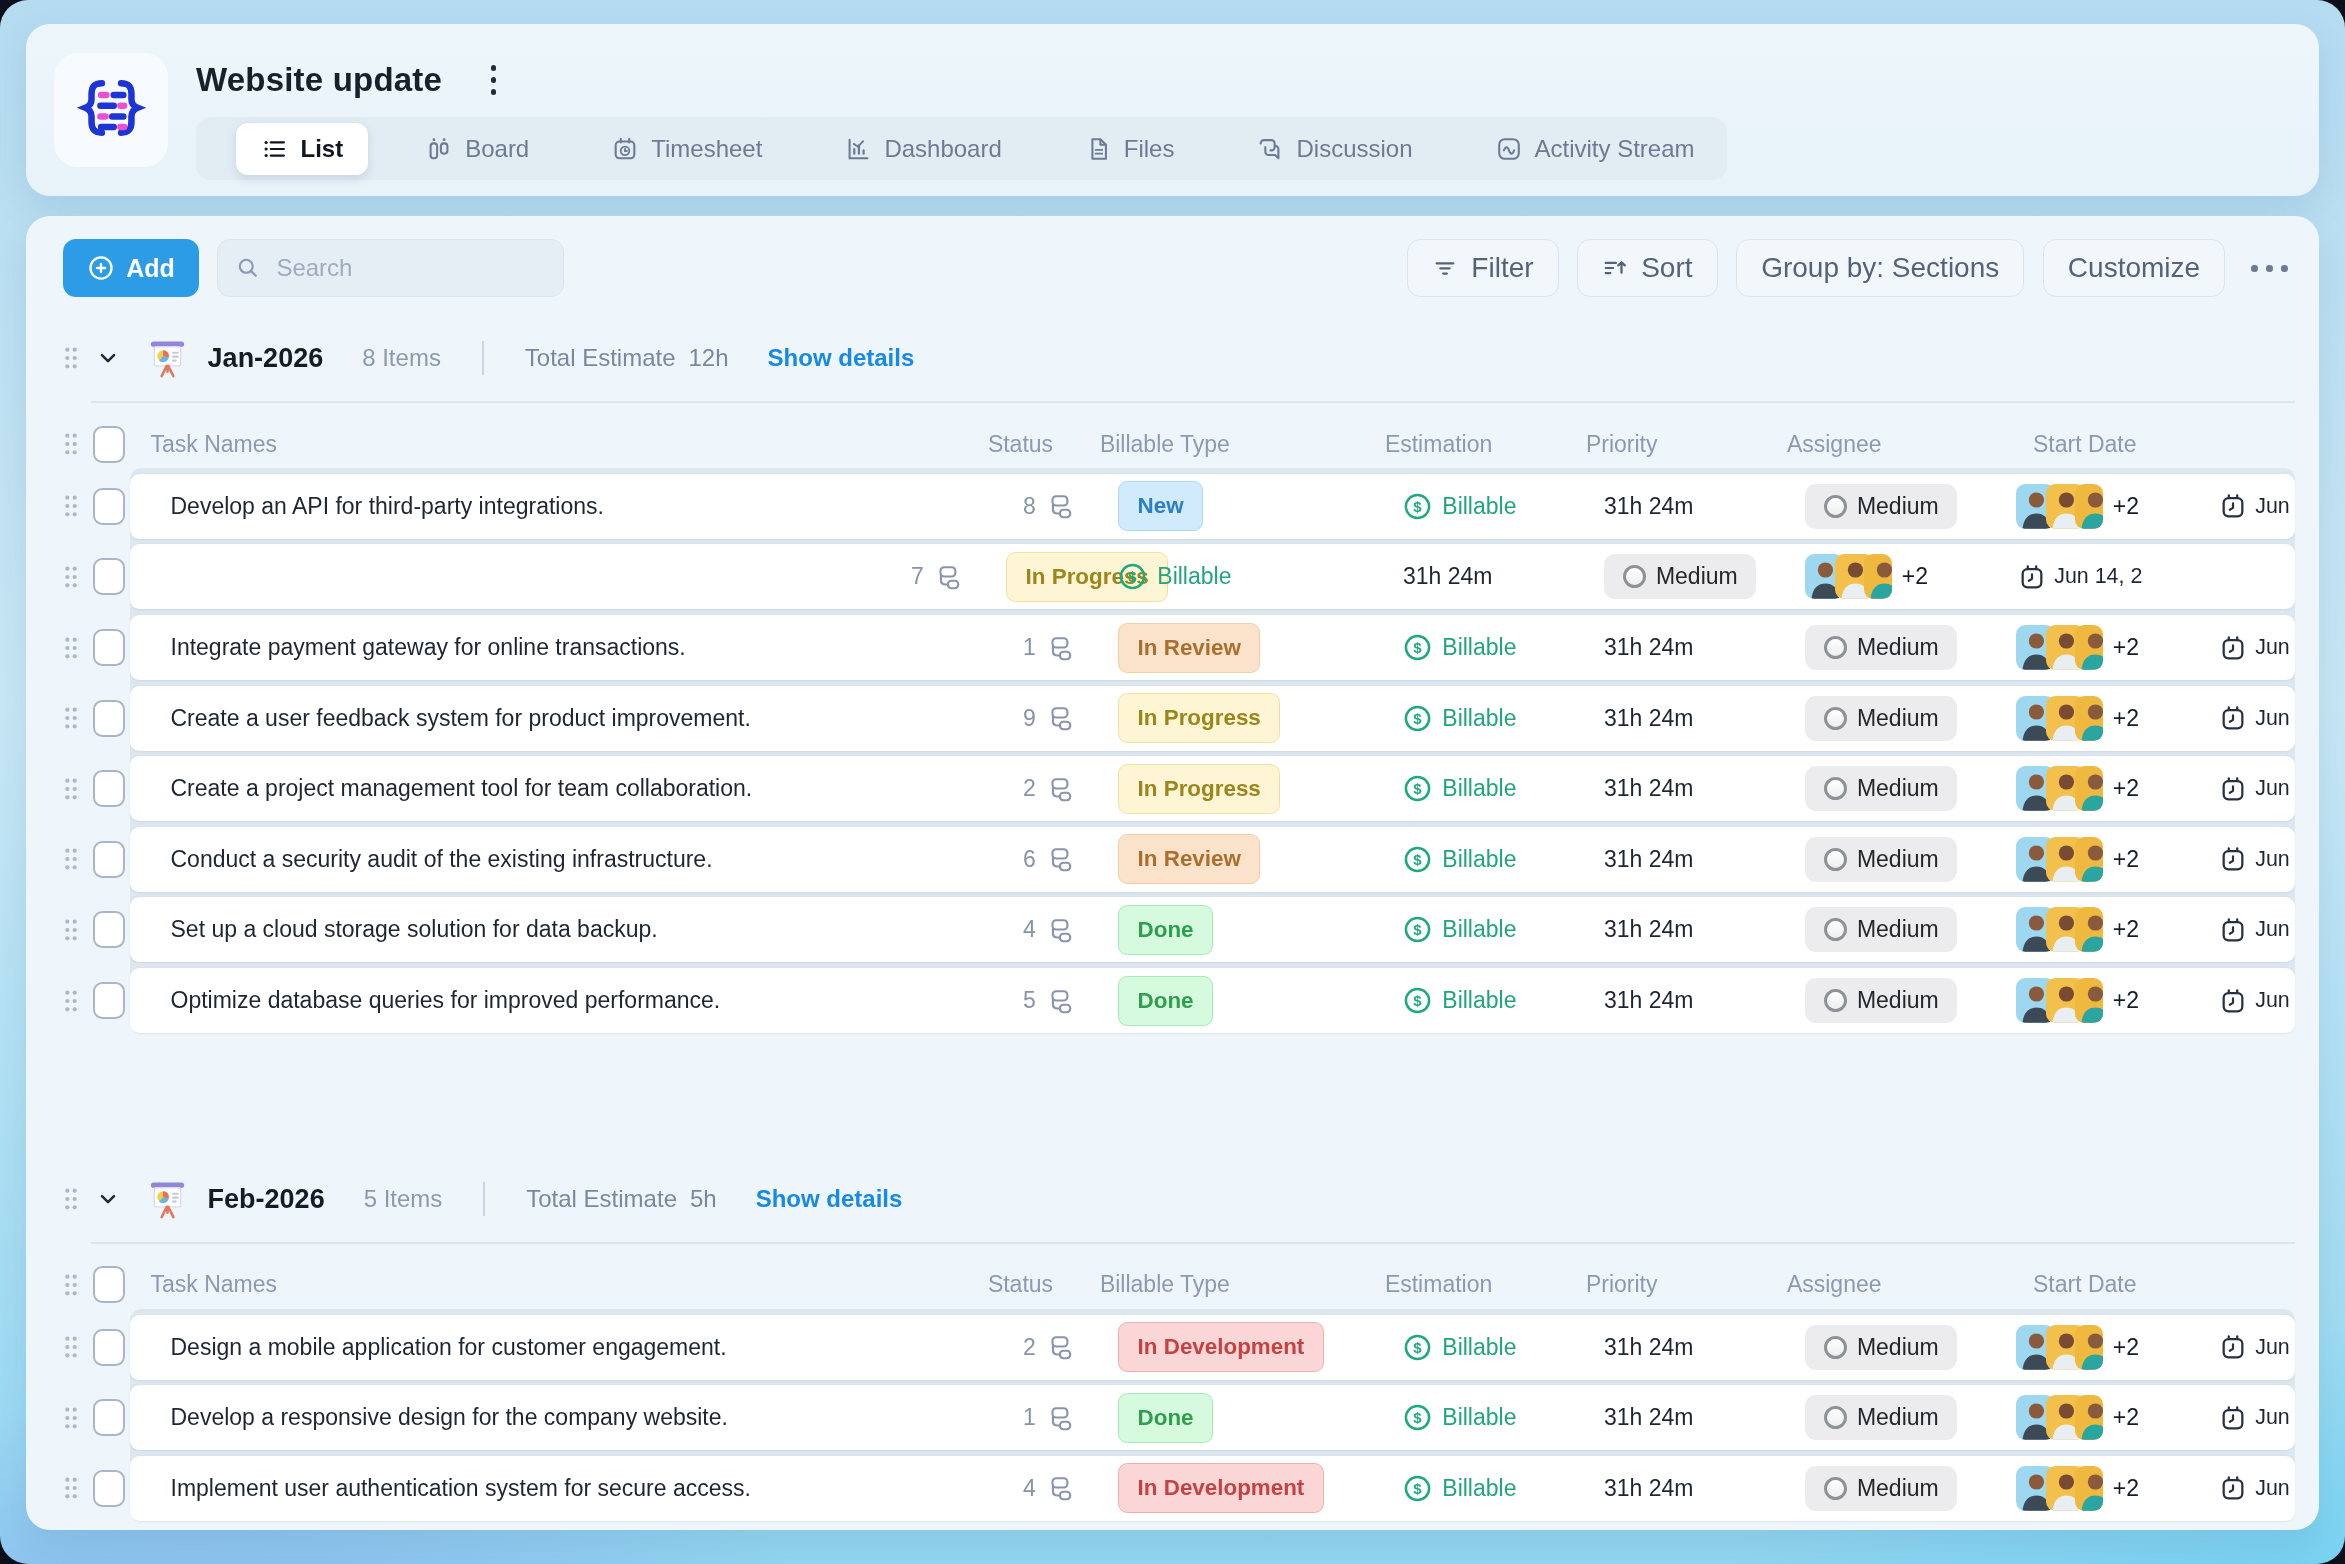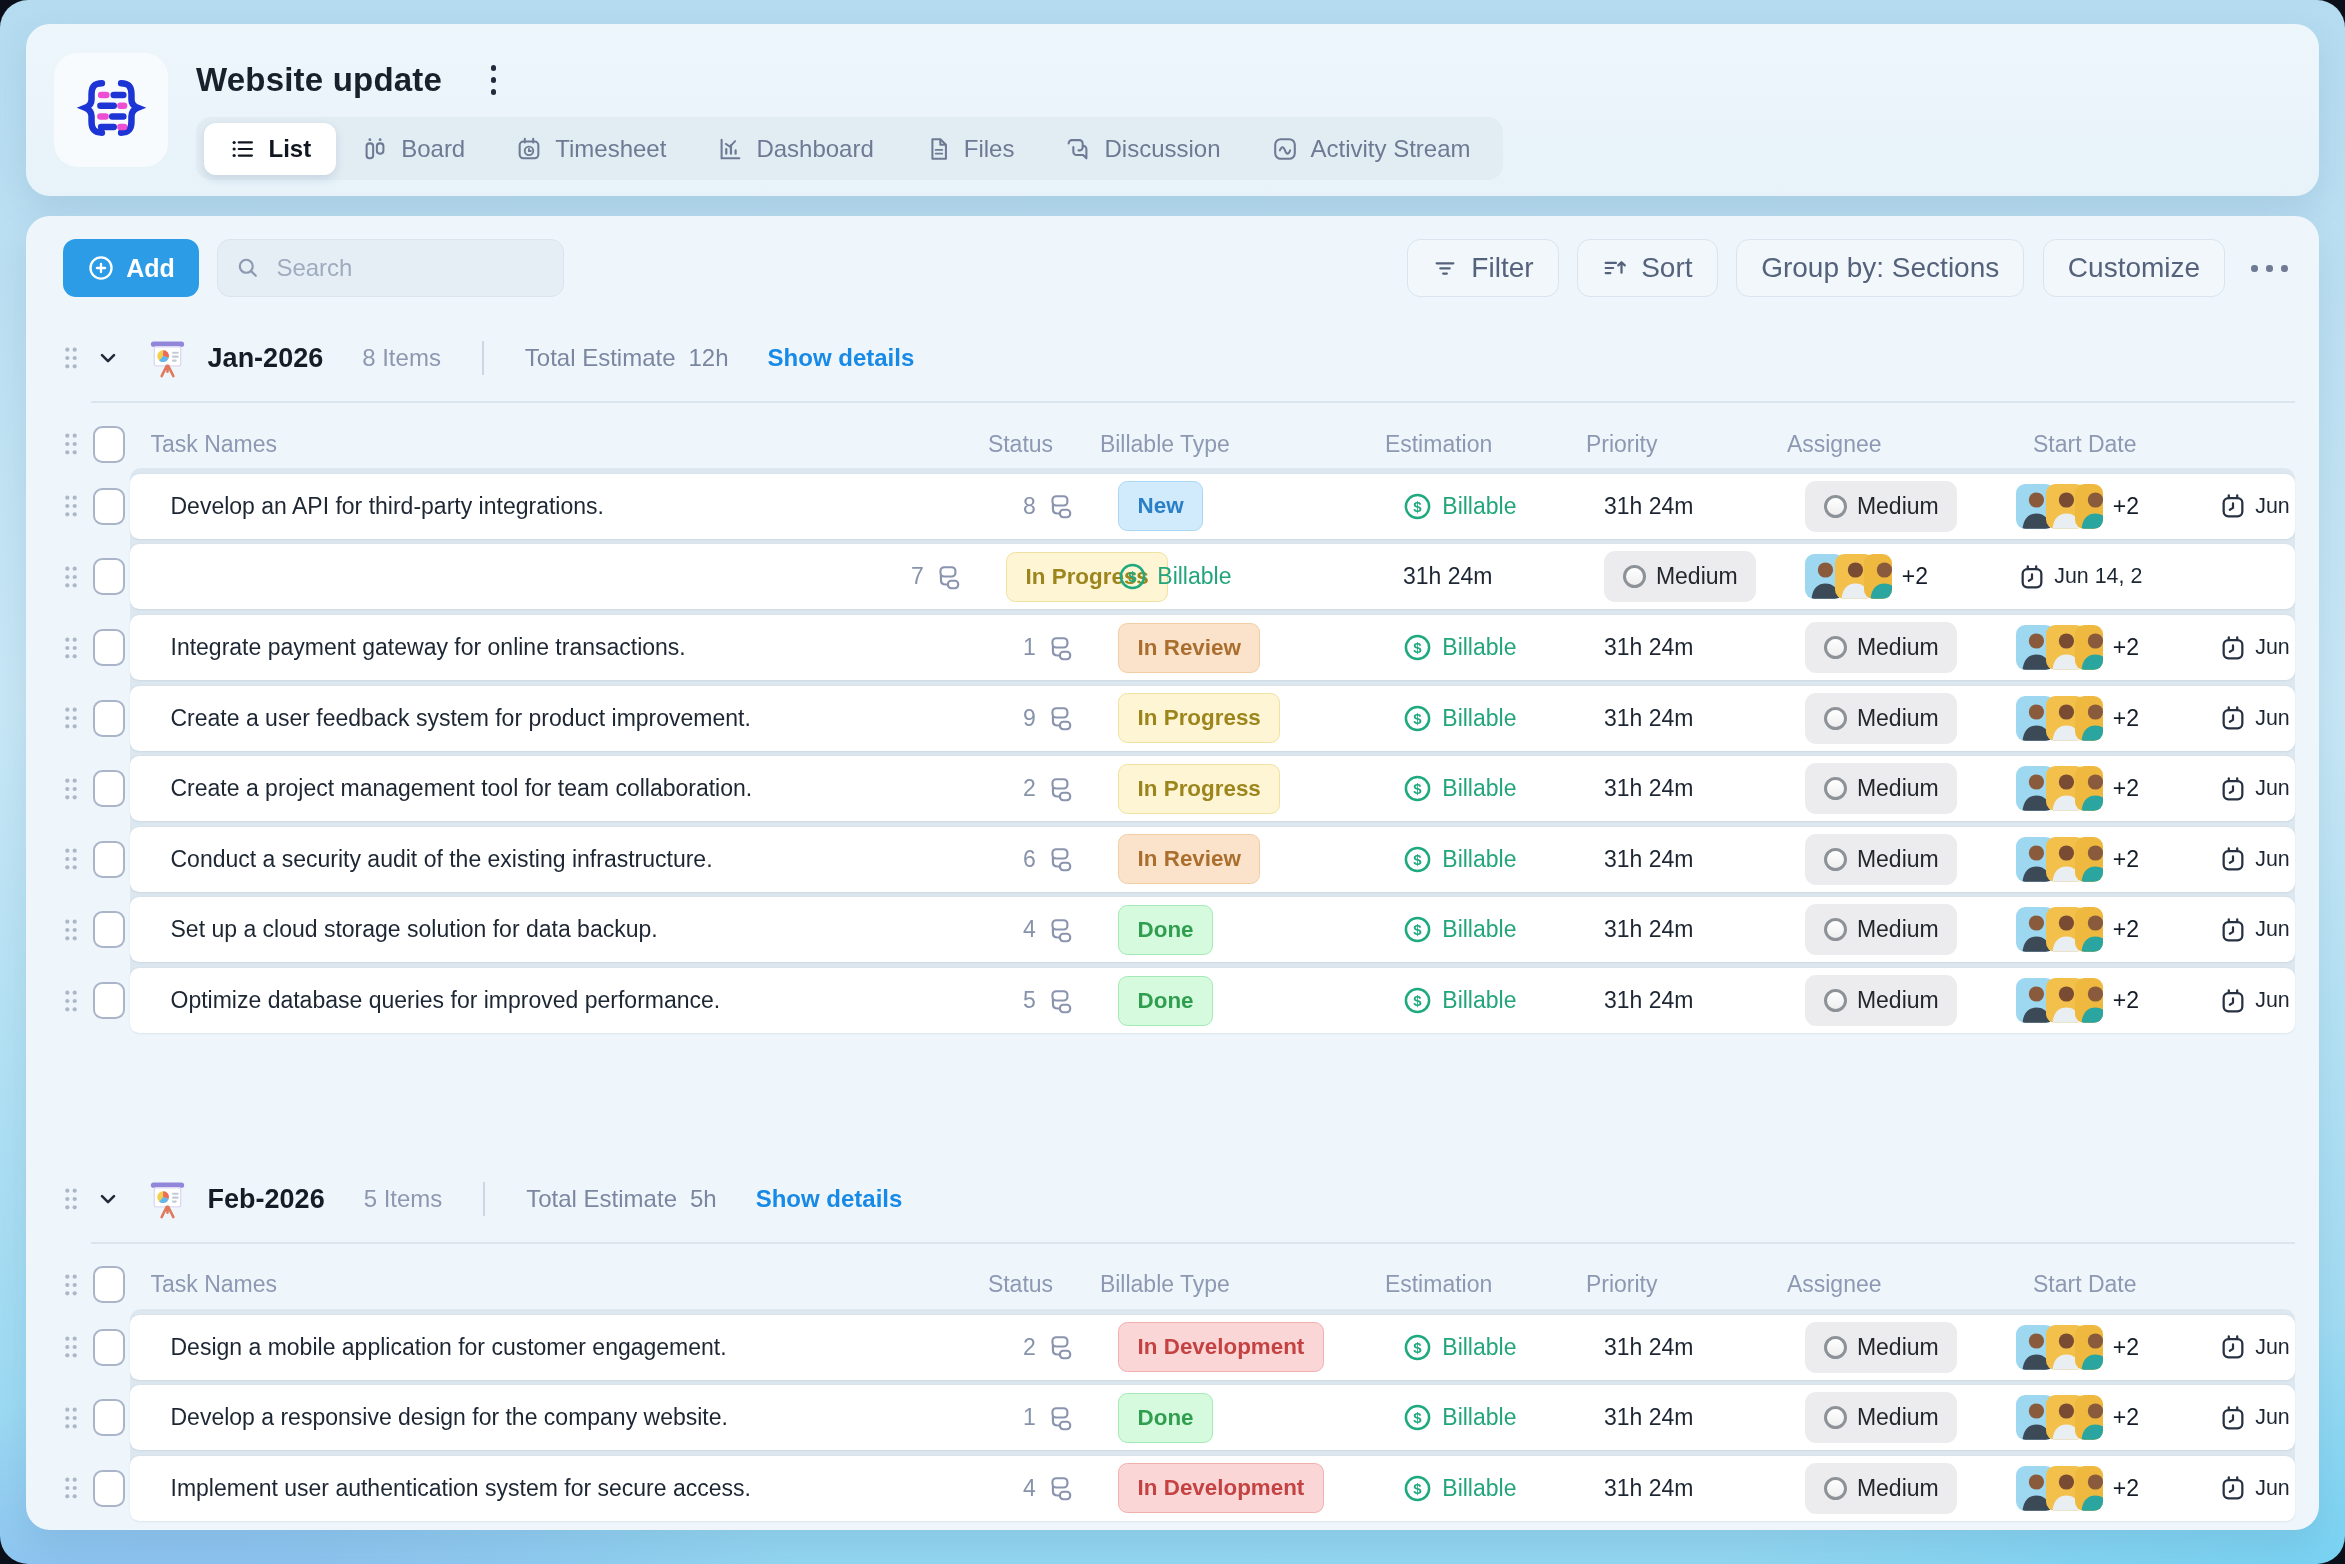--- a/index.html
+++ b/index.html
@@ -27,21 +27,21 @@
   .title-row{position:absolute;left:170px;top:37px;display:flex;align-items:center;gap:45px;}
   .app-title{font-size:33px;font-weight:700;color:#17202b;letter-spacing:0.2px;}
   .kebab{display:flex;flex-direction:column;gap:6.5px;cursor:pointer;padding:3.7px;}
   .kebab i{width:5.6px;height:5.6px;border-radius:50%;background:#222b3a;display:block;}
   .tabsbar{
     position:absolute;left:170px;top:93px;height:63px;border-radius:15px;background:#e2ecf3;
     display:inline-flex;align-items:center;padding:0 7.5px;
   }
   .tab{
     display:inline-flex;align-items:center;gap:12px;padding:0 25px;height:52px;border-radius:12px;
-    color:#6e7a94;font-size:24px;font-weight:500;cursor:pointer;white-space:nowrap;
+    color:#6e7a94;font-size:24px;font-weight:500;cursor:pointer;white-space:nowrap;margin-left:32px;
   }
   .tab .ticon{width:28px;height:28px;display:inline-flex;}
   .tab.active{background:#ffffff;color:#10161f;font-weight:700;box-shadow:0 3.7px 9.3px rgba(80,110,150,.18);}
   
   .main-card{
     position:absolute;left:26px;top:216px;width:2293px;height:1314px;border-radius:24px;
     background:#eef6fb;overflow:hidden;box-shadow:0 17px 37px rgba(80,120,160,.18);
   }
   .card-inner{padding:22.4px 24px 0 37px;}
   
@@ -114,21 +114,21 @@
   .c-name{padding-left:20.5px;font-size:23px;color:#1d2633;white-space:nowrap;overflow:hidden;}
   .c-sub{display:flex;align-items:center;justify-content:flex-end;gap:9.3px;padding-right:45px;
          color:#8792ab;font-size:23px;}
   .badge{
     display:inline-flex;align-items:center;height:50px;padding:0 18.6px;border-radius:9.3px;
     font-size:22.4px;font-weight:600;border:1.9px solid transparent;box-sizing:border-box;white-space:nowrap;
   }
   .c-bill{display:flex;align-items:center;gap:10.3px;font-size:23px;font-weight:500;color:#23a57b;}
   .c-est{font-size:23px;color:#1d2633;}
   .pill{
-    display:inline-flex;align-items:center;gap:10.3px;height:51px;padding:0 18.6px;border-radius:11.2px;
+    display:inline-flex;align-items:center;gap:10.3px;height:45px;padding:0 18.6px;border-radius:11.2px;
     background:#ececee;font-size:23px;color:#23262b;
   }
   .ring{width:23px;height:23px;border-radius:50%;border:3.3px solid #8d9298;box-sizing:border-box;
         background:linear-gradient(180deg,#fff, #eee);}
   .c-asg{display:flex;align-items:center;}
   .avatars{display:flex;align-items:center;}
   .av{width:39px;height:45px;border-radius:9.3px;overflow:hidden;flex:none;display:block;}
   .av + .av{margin-left:-9.3px;}
   .av1{background:#9ed8f0;}
   .av2{background:#f3c14b;}

